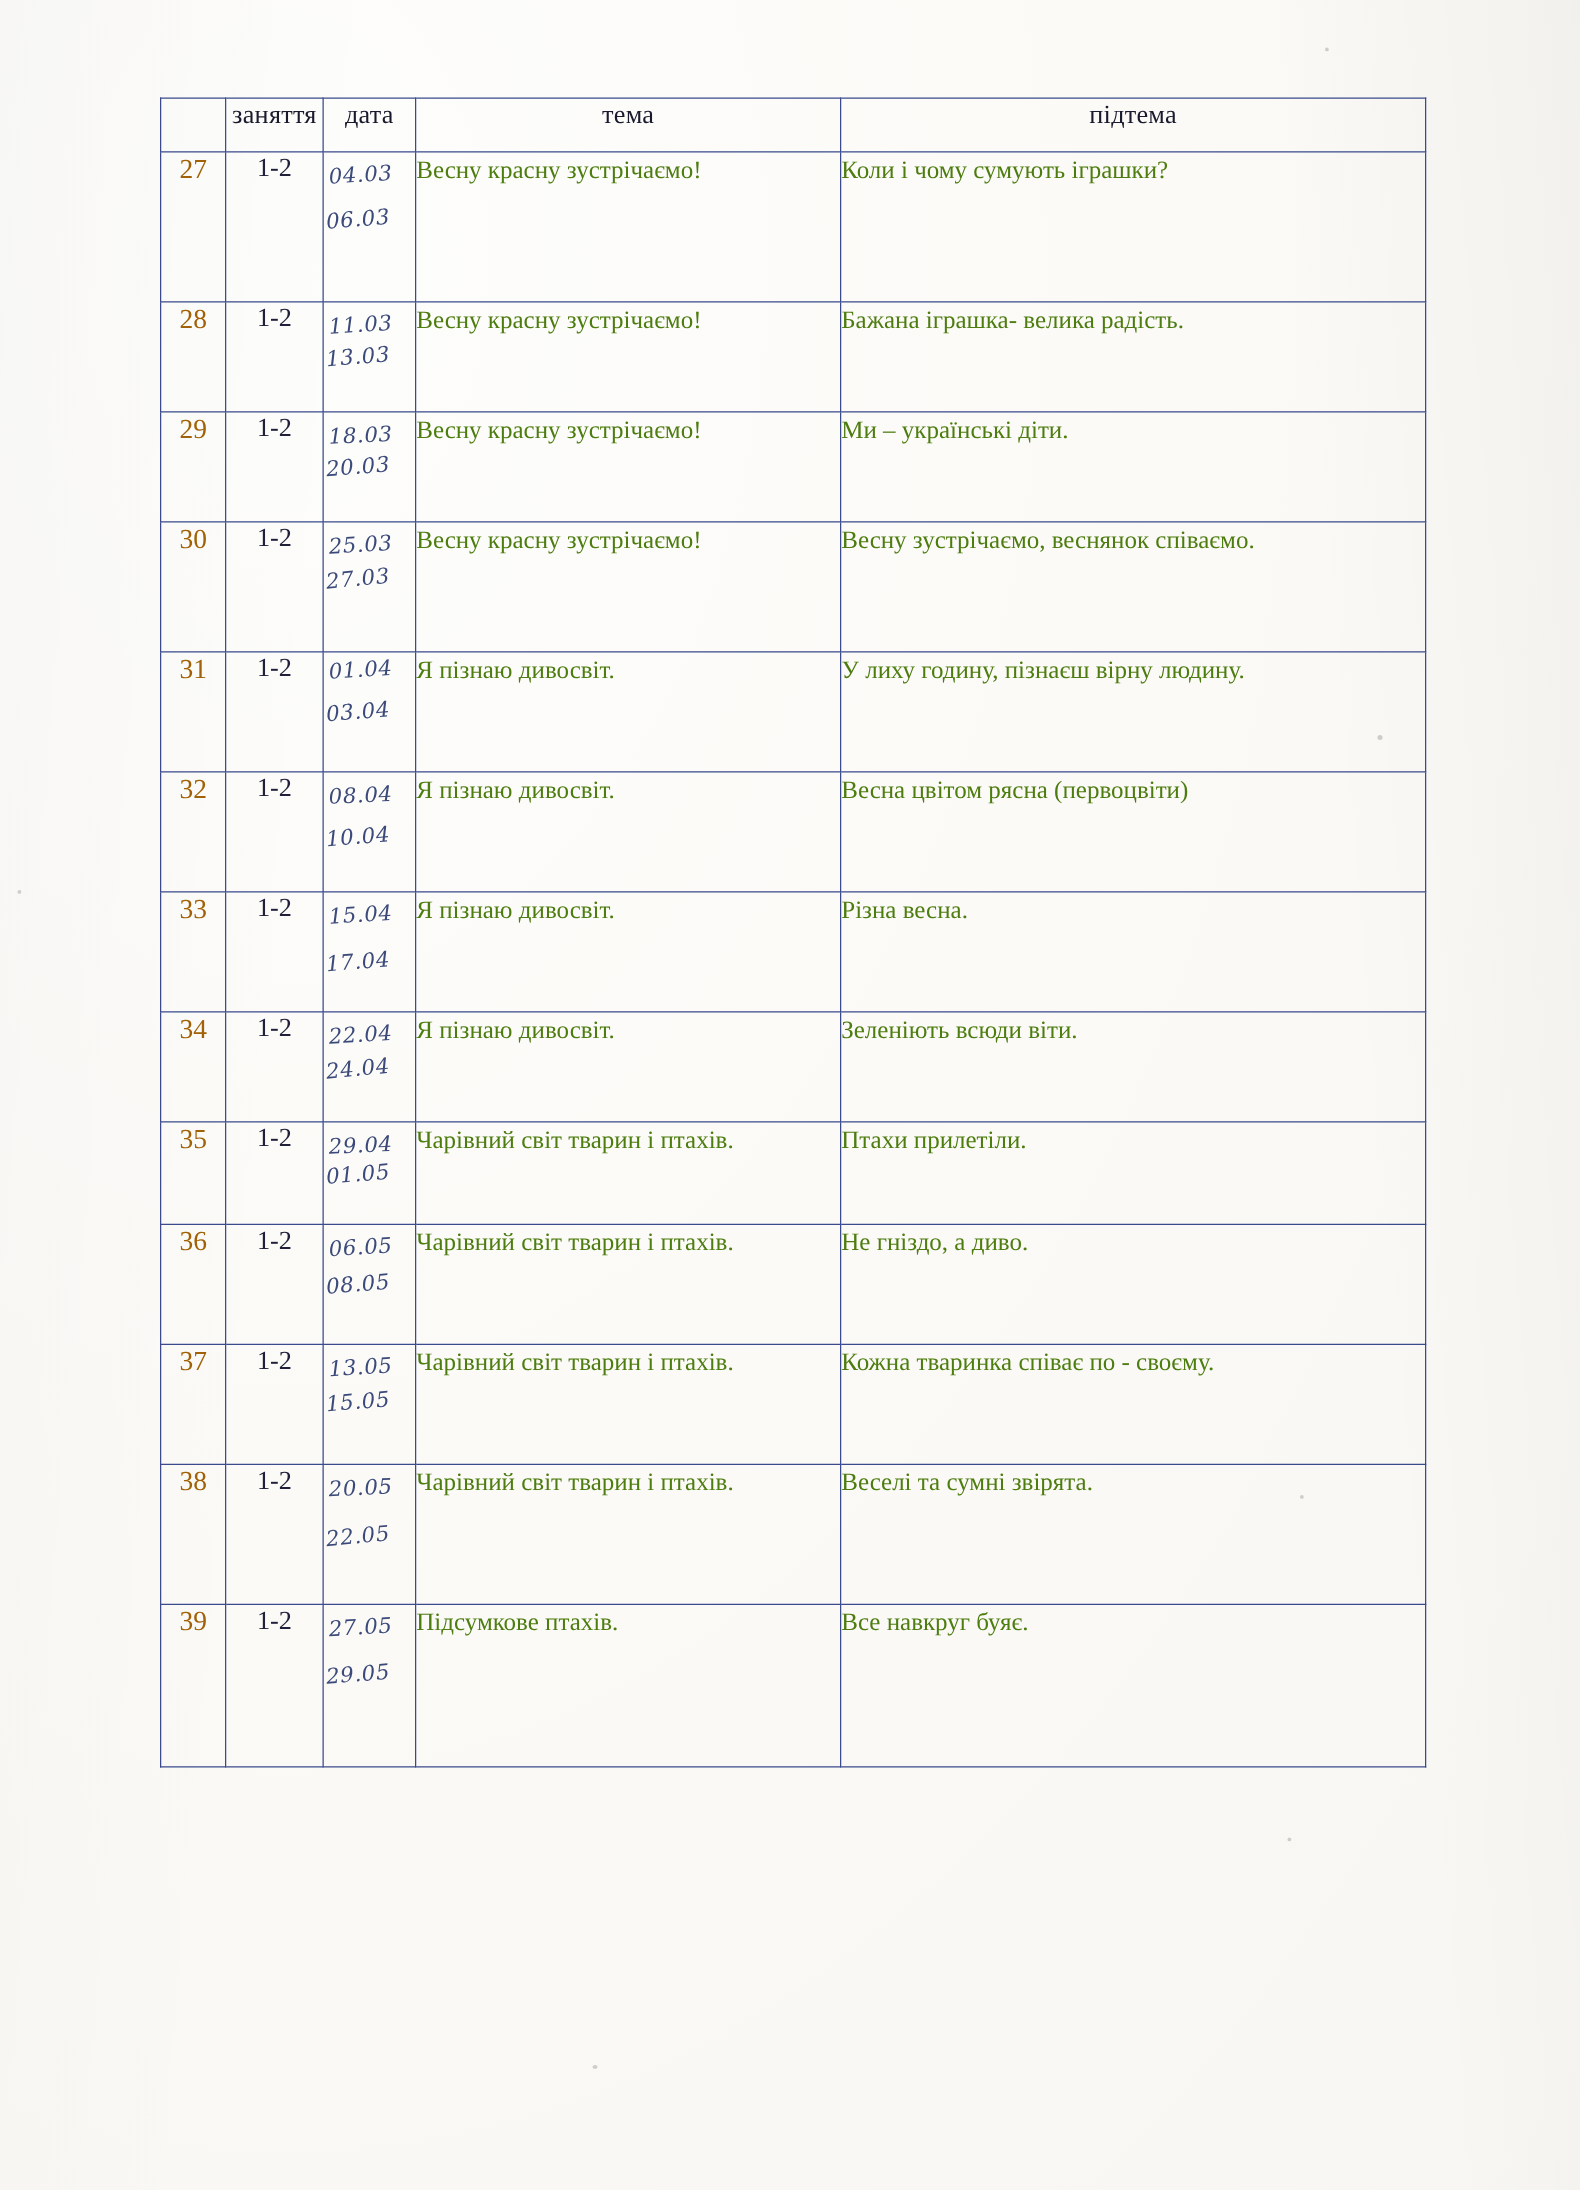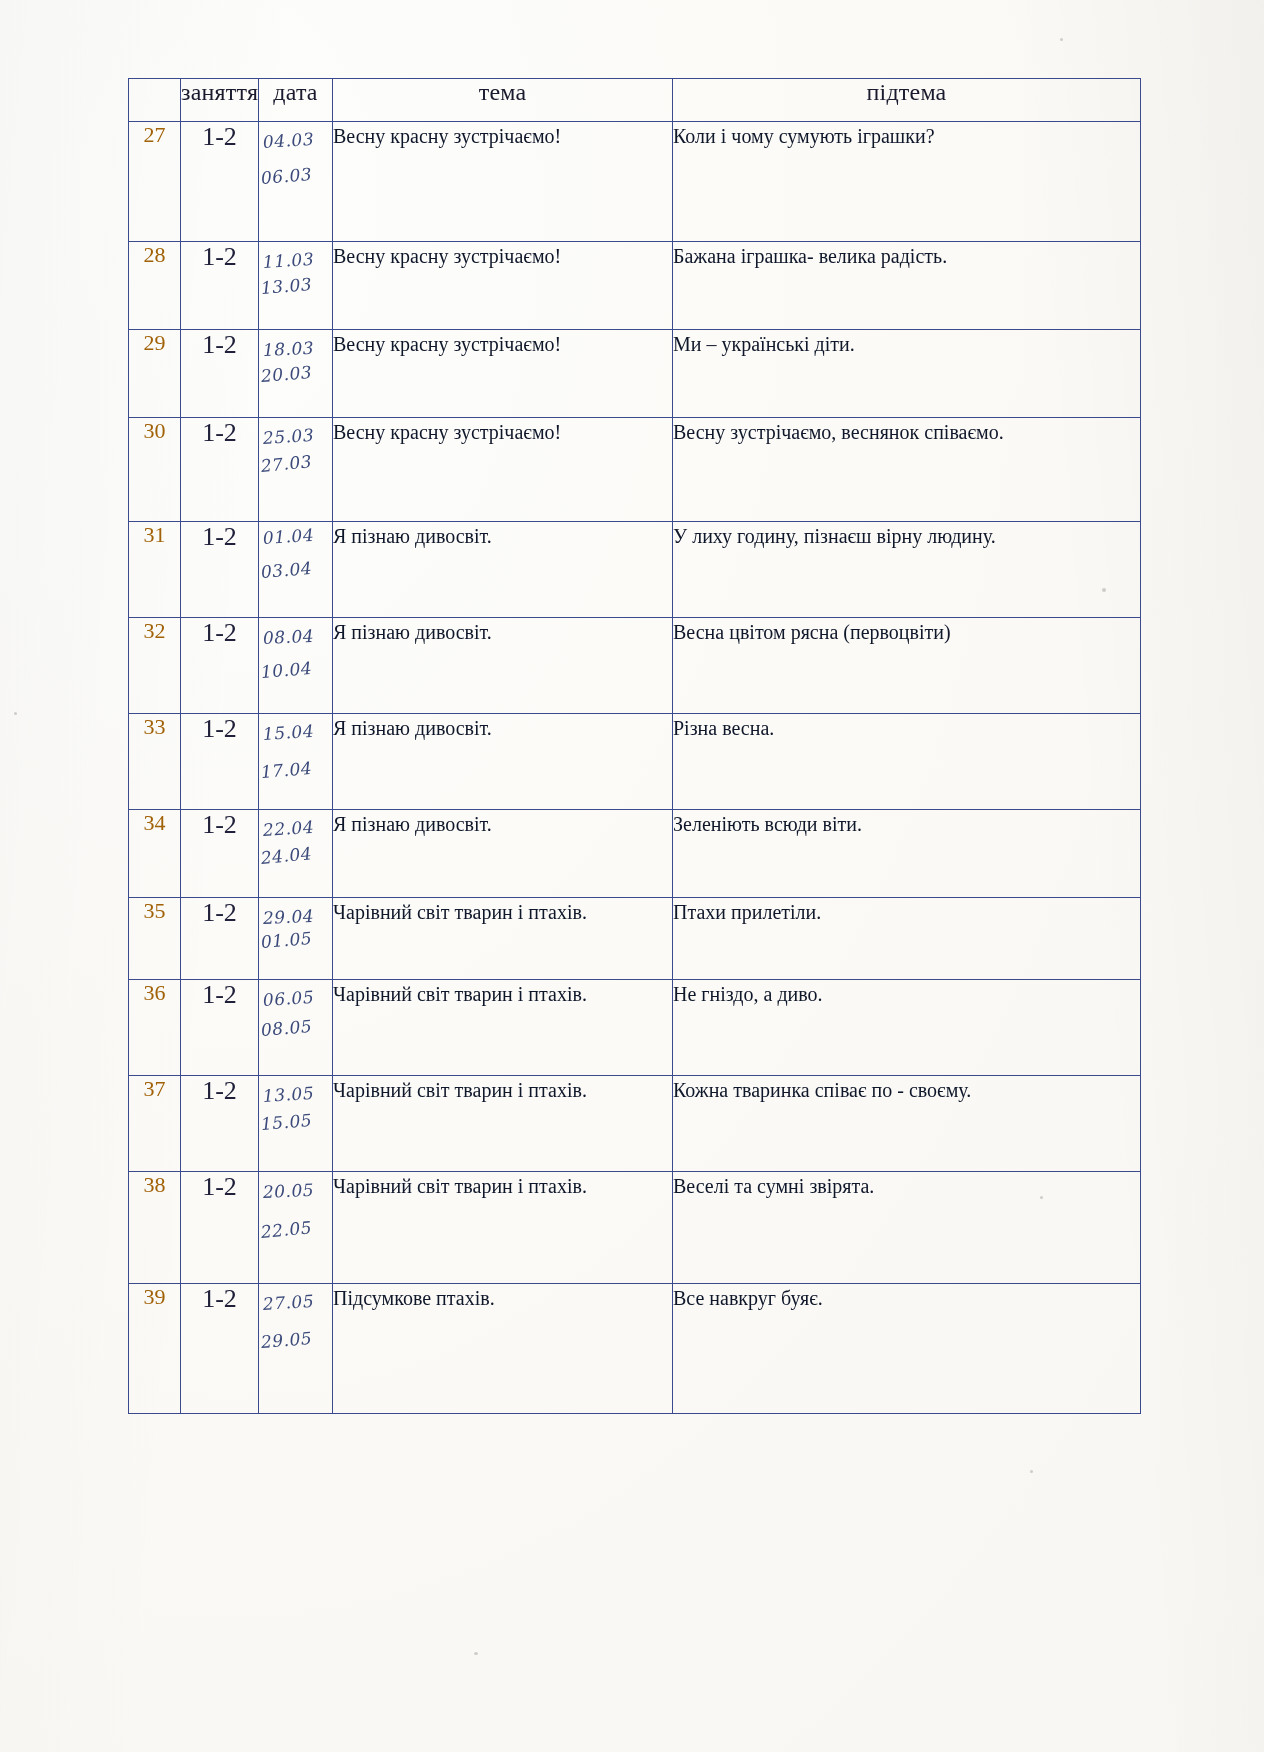--- a/index.html
+++ b/index.html
@@ -53,49 +53,49 @@
   }
 
   col.c-num    { width: 52px; }
   col.c-les    { width: 78px; }
   col.c-date   { width: 74px; }
   col.c-theme  { width: 340px; }
   col.c-sub    { width: 468px; }
 
   thead th {
     height: 42px;
-    font-size: 24px;
+    font-size: 21px;
     font-weight: normal;
     text-align: center;
     vertical-align: middle;
     letter-spacing: 0.2px;
   }
 
   td.num {
     text-align: center;
     font-size: 22px;
     padding-top: 14px;
     color: #a16207;
   }
   td.les {
     text-align: center;
-    font-size: 26px;
+    font-size: 21px;
     padding-top: 14px;
     color: #20203a;
   }
   td.date {
     position: relative;
     font-size: 17px;
     color: #2d3a6b;
   }
   td.theme, td.sub {
     font-size: 20px;
     line-height: 1.45;
     padding: 8px 10px 8px 10px;
-    color: #0f172a;
+    color: #4d7c0f;
   }
   td.sub { padding-left: 12px; }
 
   
   .hw {
     display: block;
     font-family: "DejaVu Serif", serif;
     font-style: italic;
     font-size: 17px;
     color: #3b4a7a;

